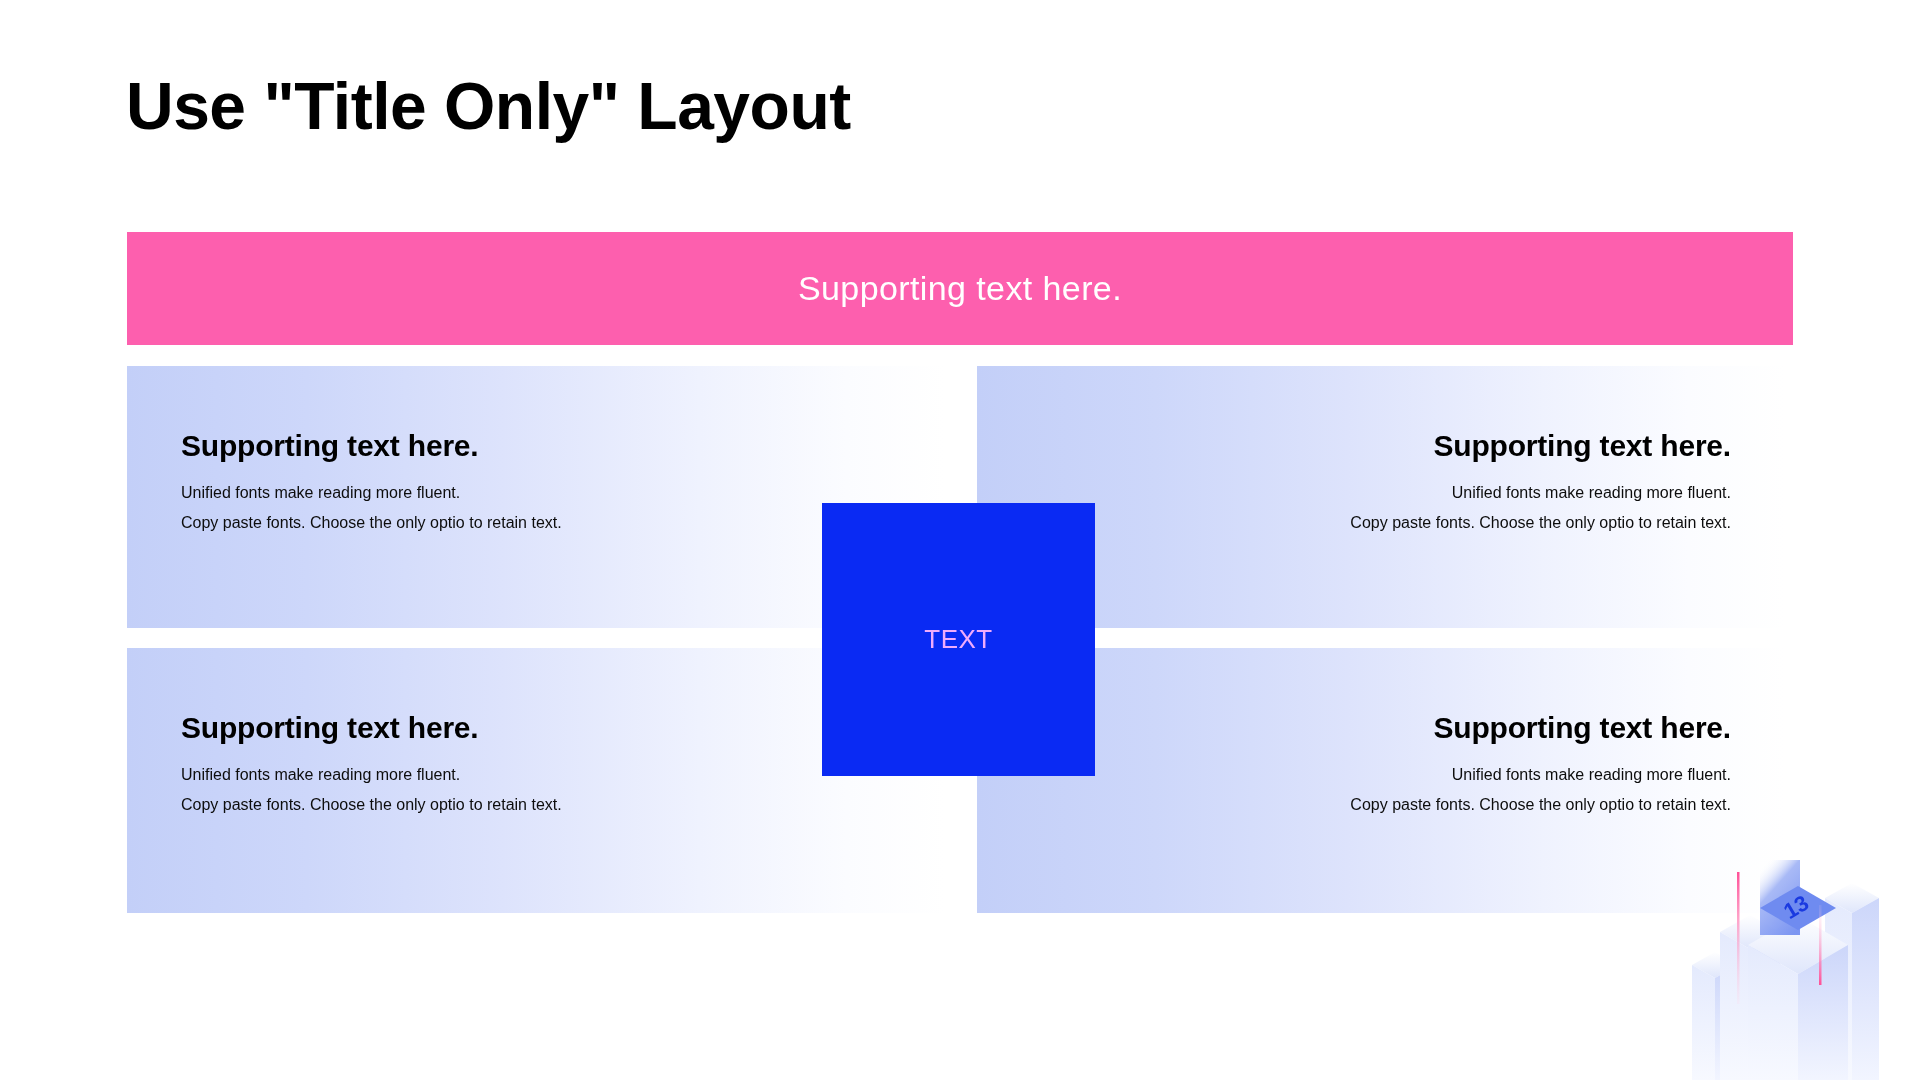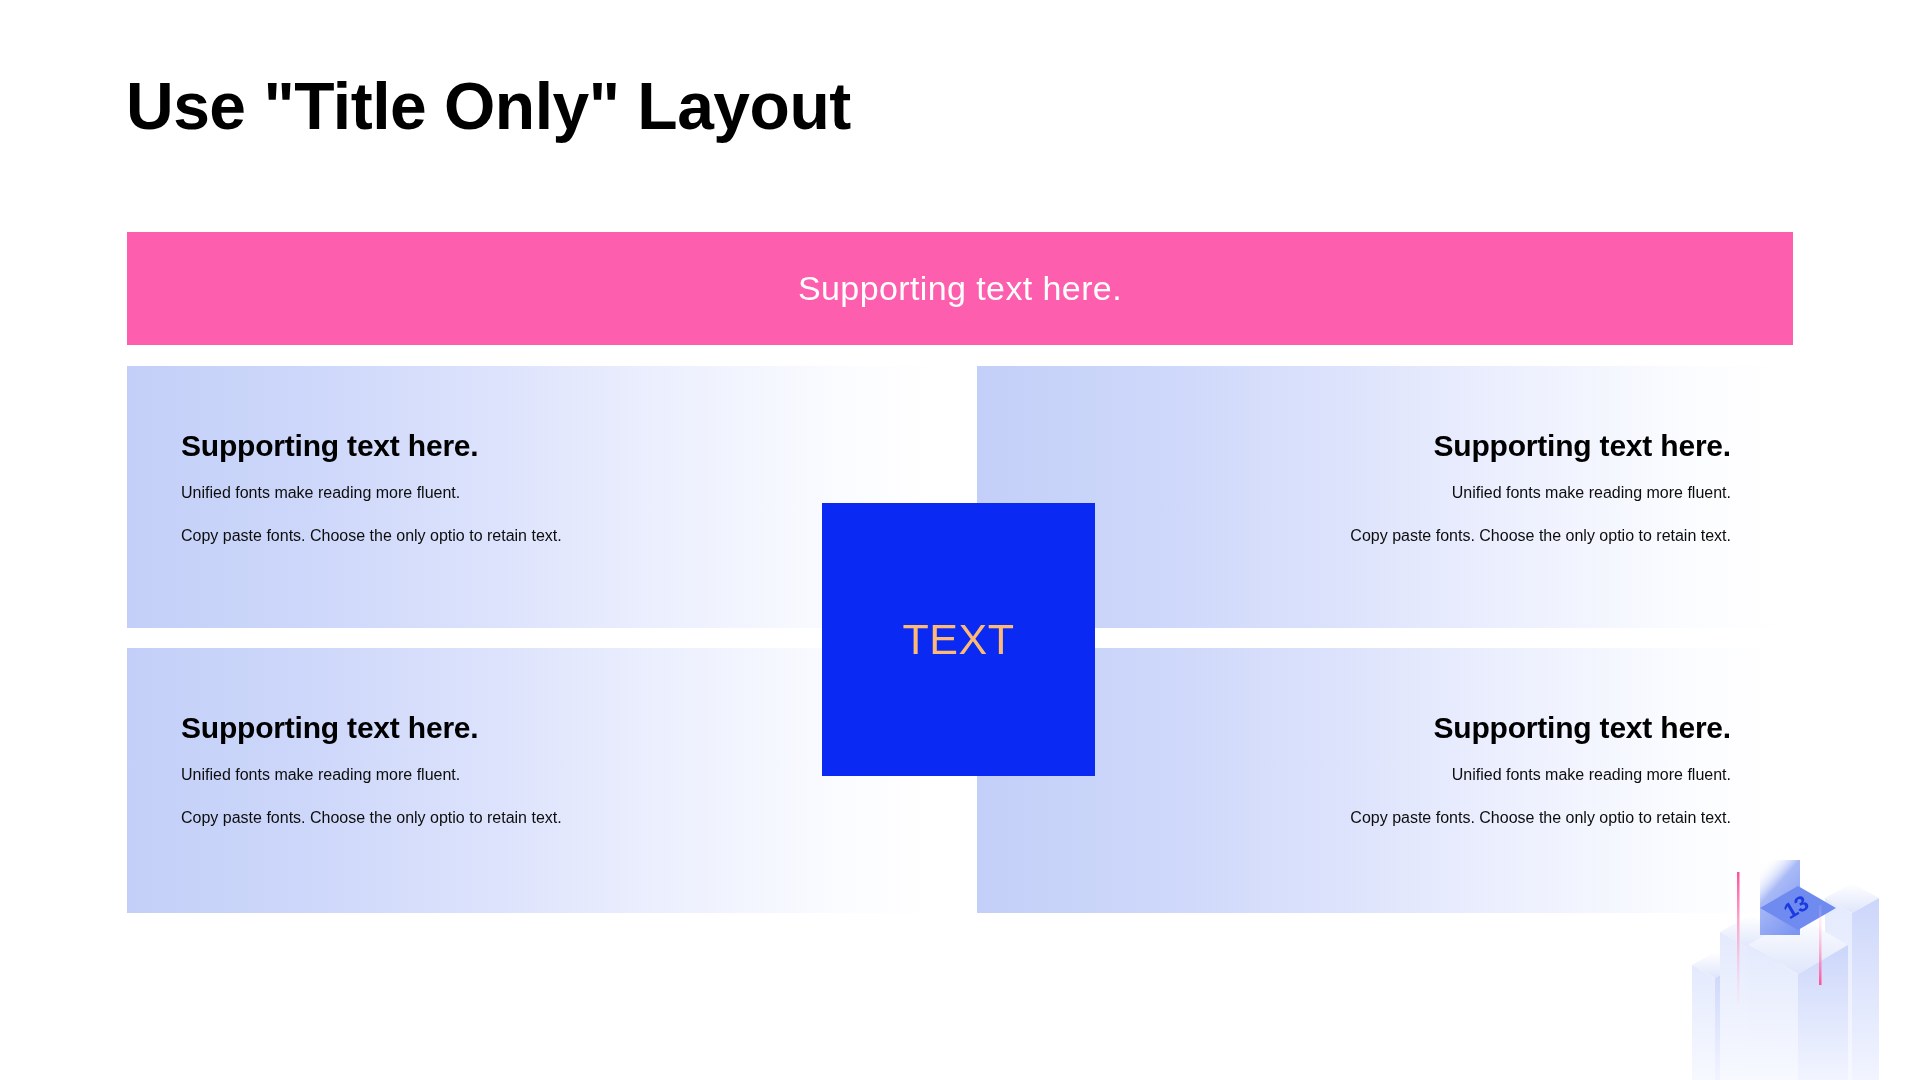--- a/index.html
+++ b/index.html
@@ -94,38 +94,38 @@
     position: absolute;
     font-size: 16px;
     color: #0d0d0d;
     font-weight: normal;
     line-height: 1.3;
     white-space: nowrap;
   }
   .card.left  .card-line { left: 54px;  }
   .card.right .card-line { right: 54px; }
   .card-line.l1 { top: 117px; }
-  .card-line.l2 { top: 147px; margin-top: 13px; }
+  .card-line.l2 { top: 147px; }
 
   
   #center-box {
     position: absolute;
     left: 822px;
     top: 503px;
     width: 273px;
     height: 273px;
     background: #0a2af3;
     display: flex;
     align-items: center;
     justify-content: center;
     z-index: 20;
   }
   #center-box-label {
-    color: #fdba74;
-    font-size: 43px;
+    color: #f0abfc;
+    font-size: 26px;
     letter-spacing: 0.5px;
     font-weight: normal;
   }
 
   
   #deco {
     position: absolute;
     right: 0;
     bottom: 0;
     width: 300px;

